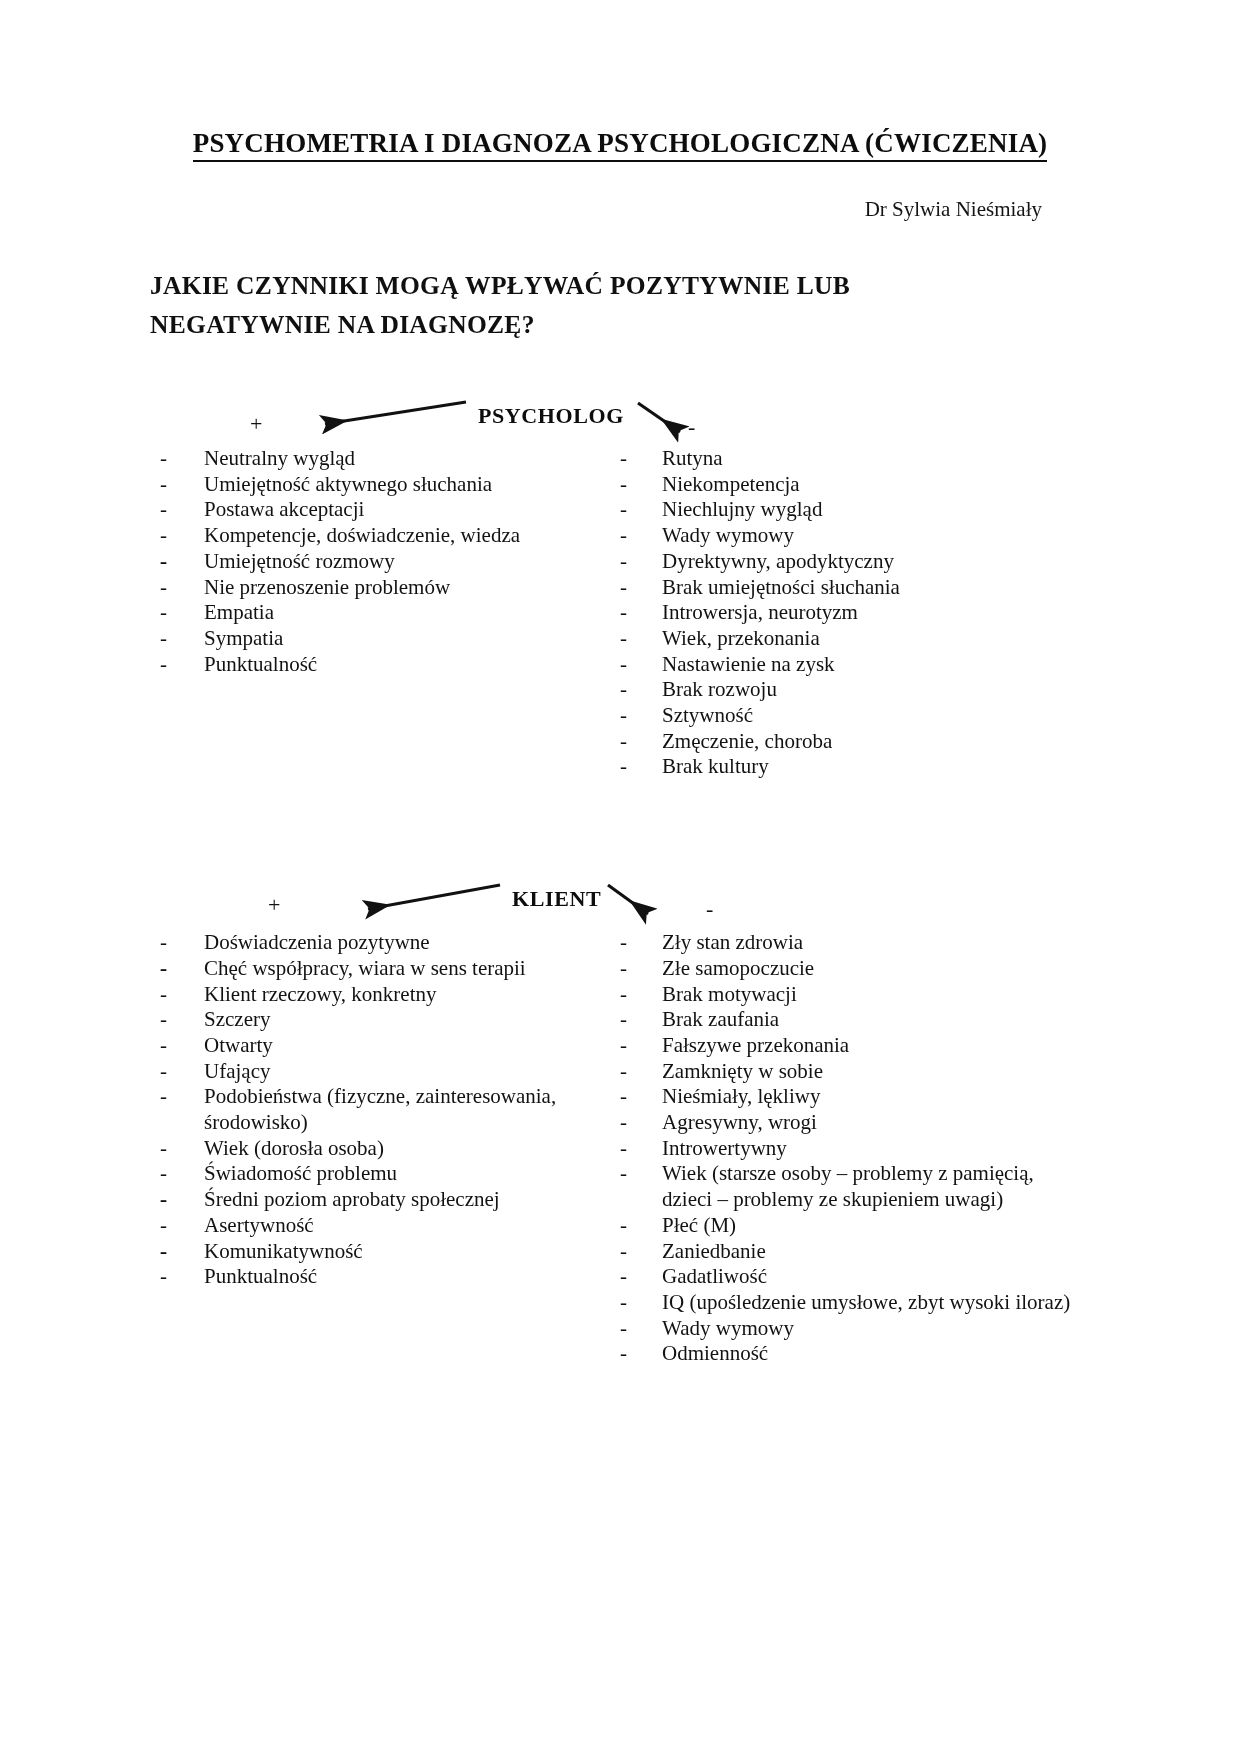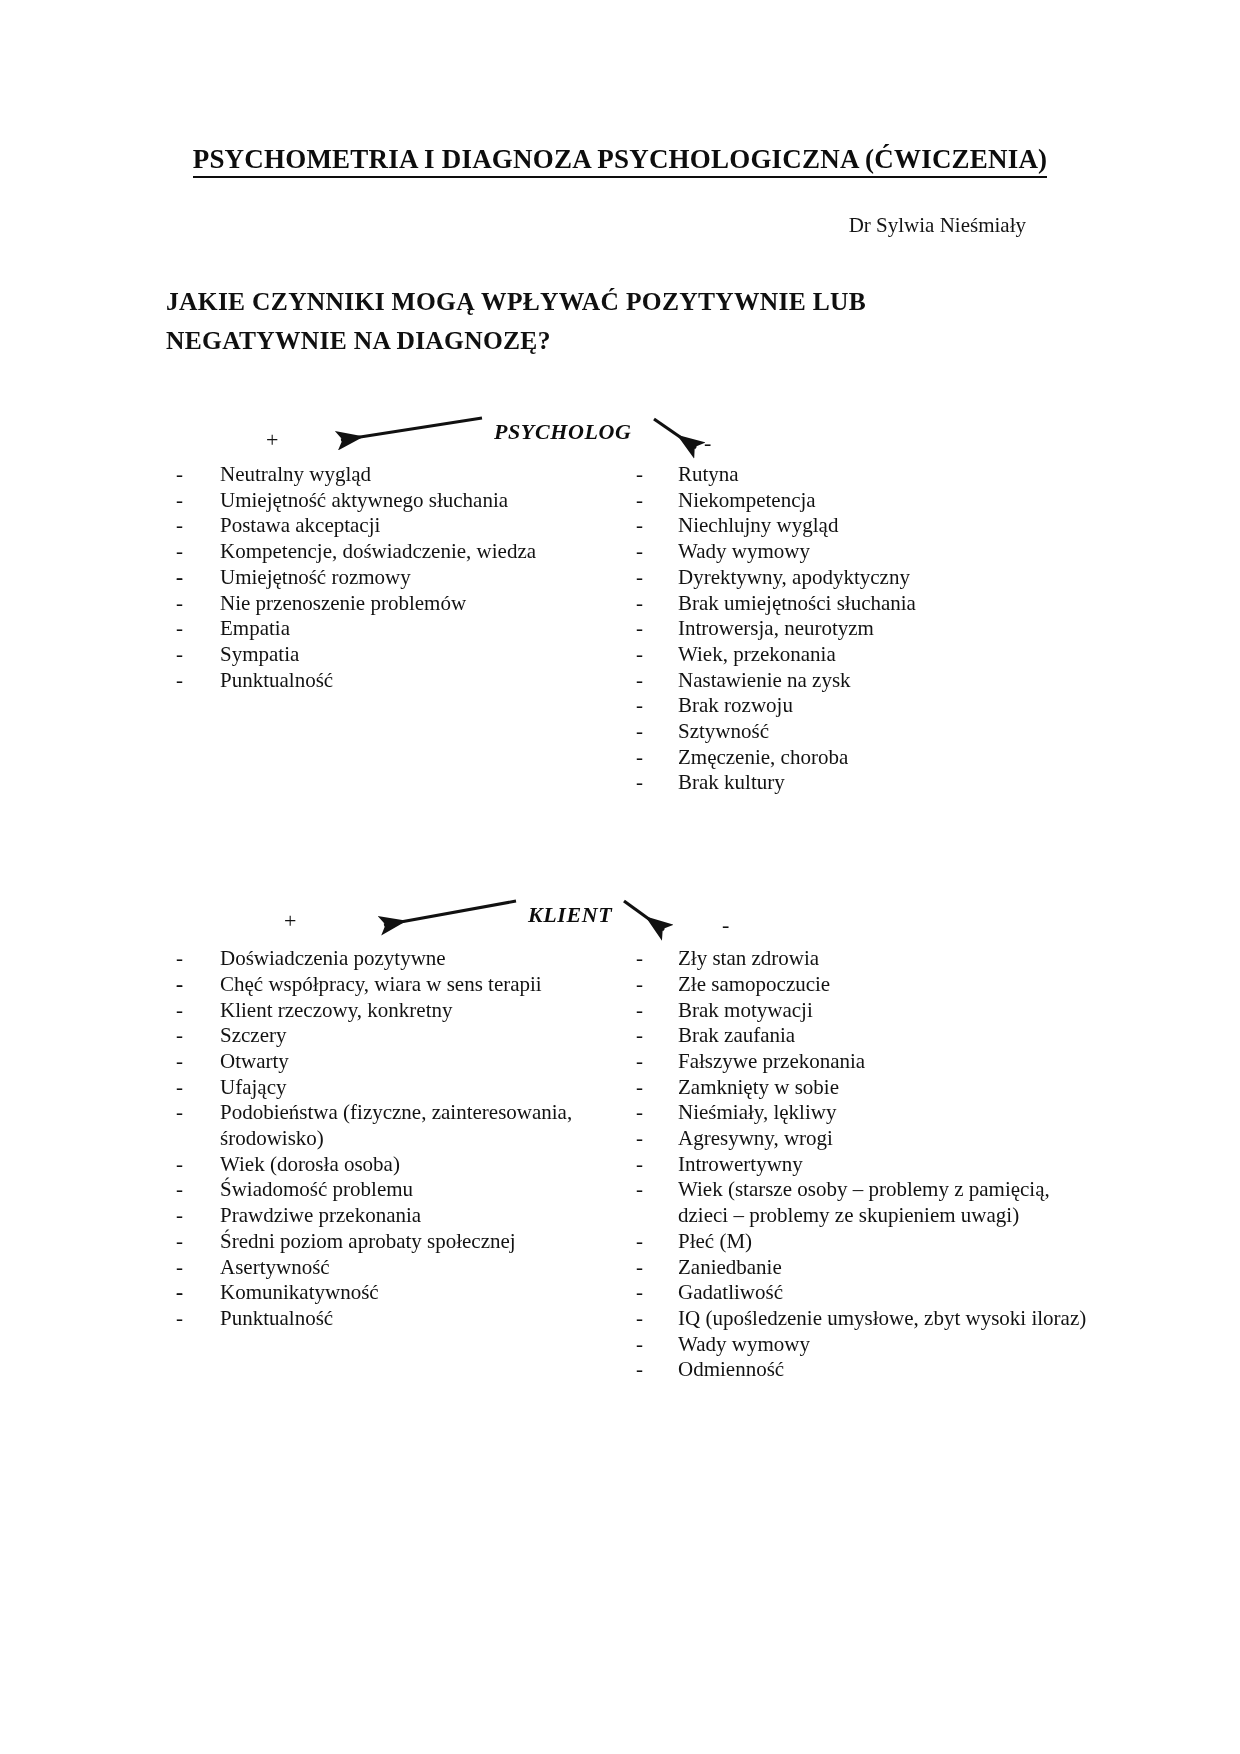--- a/index.html
+++ b/index.html
@@ -13,21 +13,21 @@
     font-family: "Liberation Serif", "DejaVu Serif", serif;
     color: #101010;
     position: relative;
     overflow: hidden;
   }
   .page {
     position: relative;
     width: 1240px;
     height: 1754px;
     box-sizing: border-box;
-    padding: 16px;
+    padding: 0;
   }
 
   
   .doc-title {
     text-align: center;
     font-size: 27px;
     font-weight: bold;
     font-variant: small-caps;
     letter-spacing: 0.2px;
     margin: 0;
@@ -81,21 +81,20 @@
     line-height: 1;
     color: #111;
   }
   .center-label {
     position: absolute;
     font-size: 22px;
     font-weight: bold;
     letter-spacing: 0.6px;
     color: #0d0d0d;
     white-space: nowrap;
-    font-style: italic;
   }
   .arrow-svg {
     position: absolute;
     left: 0;
     top: 0;
     overflow: visible;
     pointer-events: none;
   }
 
   
@@ -337,21 +336,20 @@
           <li>
               <span class="dash">-</span>
               <span class="txt">Wiek (dorosła osoba)</span>
             </li>
           <li>
               <span class="dash">-</span>
               <span class="txt">Świadomość problemu</span>
             </li>
           <li>
               <span class="dash">-</span>
-              <span class="txt">Prawdziwe przekonania</span>
             </li>
           <li>
               <span class="dash">-</span>
               <span class="txt">Średni poziom aprobaty społecznej</span>
             </li>
           <li>
               <span class="dash">-</span>
               <span class="txt">Asertywność</span>
             </li>
           <li>

